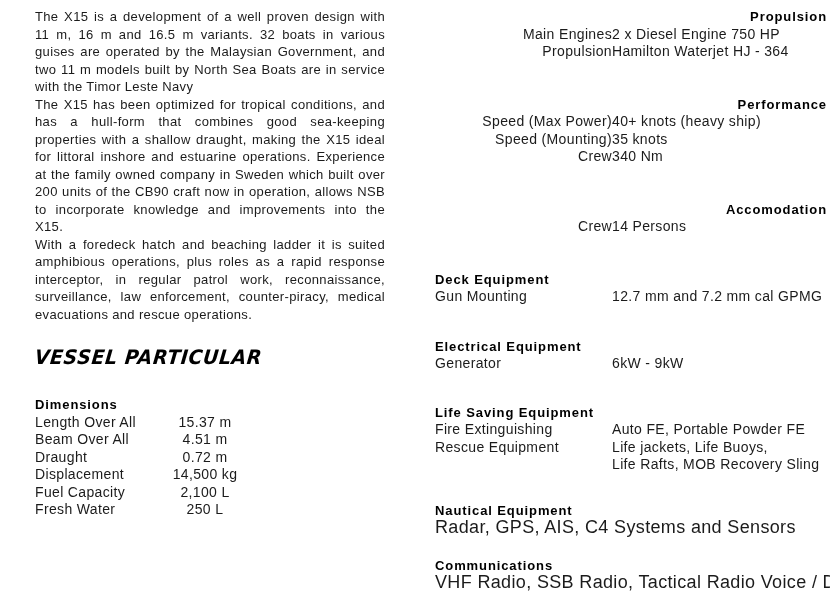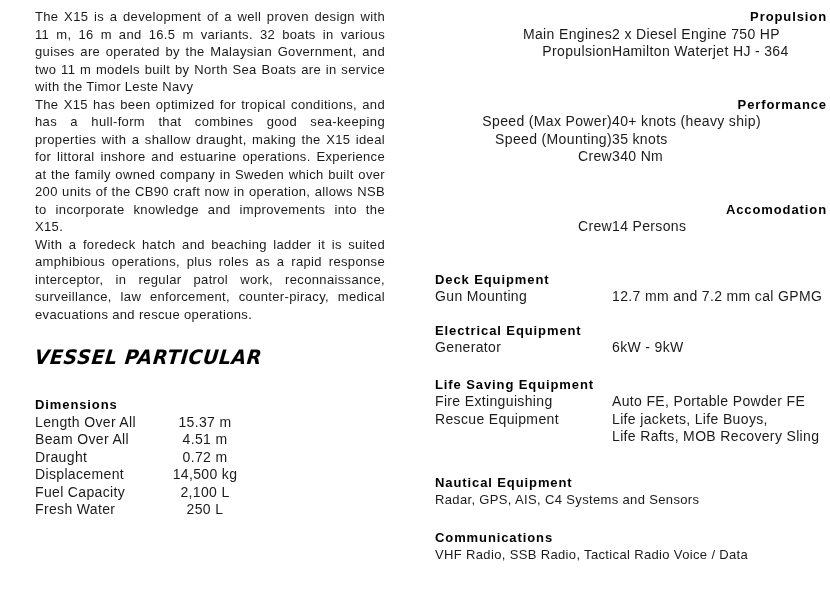--- a/index.html
+++ b/index.html
@@ -61,36 +61,36 @@
   }
   .spec-row {
     display: flex;
     font-size: 14px;
     line-height: 17.5px;
     letter-spacing: 0.35px;
   }
   .spec-label { flex: none; white-space: nowrap; }
   .spec-value { white-space: pre; }
   .spec-text {
-    font-size: 13px;
+    font-size: 18px;
     line-height: 17.5px;
     letter-spacing: 0.35px;
     white-space: pre;
   }
   
   .sec-general { margin-top: 20px; }
   .sec-general .spec-label { width: 150px; }
   .sec-dimensions { margin-top: 27px; }
   .sec-dimensions .spec-label { width: 130px; }
   .sec-dimensions .spec-value { width: 80px; text-align: center; }
   
   .col-right .spec-label { width: 177px; }
   .sec-propulsion, .sec-performance, .sec-accomodation { margin-bottom: 35px; text-align: right; }
-  .sec-deck { margin-bottom: 16px; }
-  .sec-electrical { margin-bottom: 19px; }
+  .sec-deck { margin-bottom: 32px; }
+  .sec-electrical { margin-bottom: 31px; }
   .sec-life { margin-bottom: 28px; }
   .sec-nautical { margin-bottom: 20px; margin-top: 12px; }
 </style>
 </head>
 <body>
 
 <div class="page">
 
   <div class="col-left">
     <p class="intro">The X15 is a development of a well proven design with 11 m, 16 m and 16.5 m variants. 32 boats in various guises are operated by the Malaysian Government, and two 11 m models built by North Sea Boats are in service with the Timor Leste Navy</p>

